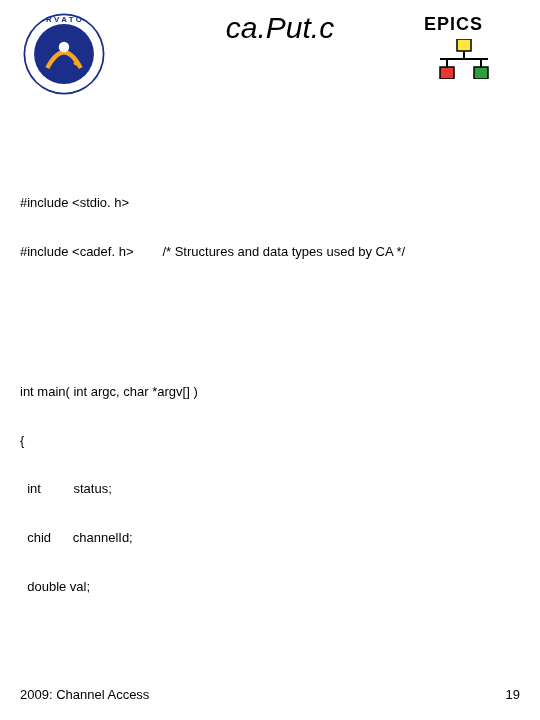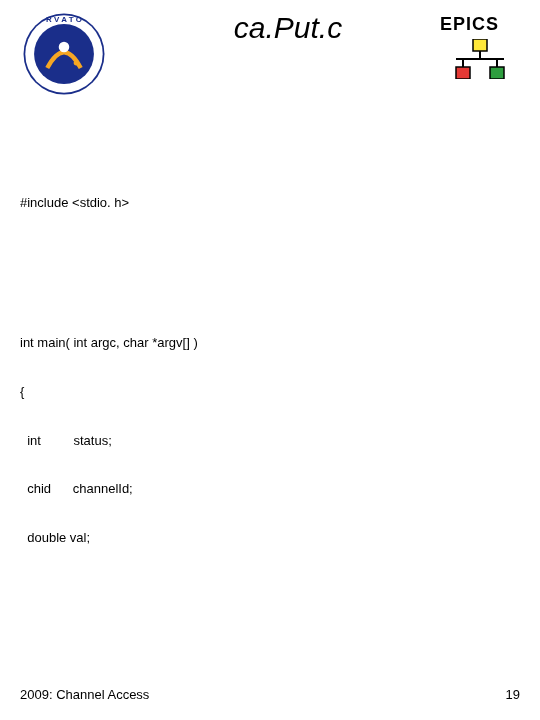--- a/index.html
+++ b/index.html
@@ -11,21 +11,21 @@
     font-family: Arial, Helvetica, sans-serif;
     color: #000;
     position: relative;
     overflow: hidden;
   }
   .slide {
     width: 540px;
     height: 720px;
     position: relative;
     box-sizing: border-box;
-    padding: 10px 4px 20px 20px;
+    padding: 10px 20px 20px 20px;
   }
   .header {
     position: relative;
     height: 120px;
   }
   .logo-left {
     position: absolute;
     left: 0;
     top: 0;
     width: 88px;
@@ -107,20 +107,21 @@
         <rect x="22" y="0" width="14" height="12" fill="#ffe83b" stroke="#000" stroke-width="1.5"></rect>
         <rect x="5" y="28" width="14" height="12" fill="#e53935" stroke="#000" stroke-width="1.5"></rect>
         <rect x="39" y="28" width="14" height="12" fill="#2e9e3f" stroke="#000" stroke-width="1.5"></rect>
       </svg>
     </div>
   </div>
 
   <div class="code">
     <div class="code-block">
       <div>#include &lt;stdio. h&gt;</div>
+      <div><span>#include &lt;cadef. h&gt;</span><span>        </span><span class="comment-col">/* Structures and data types used by CA */</span></div>
     </div>
 
     <div class="code-block">
       <div>int main( int argc, char *argv[] )</div>
       <div>{</div>
       <div>  int         status;</div>
       <div>  chid      channelId;</div>
       <div>  double val;</div>
     </div>
 

